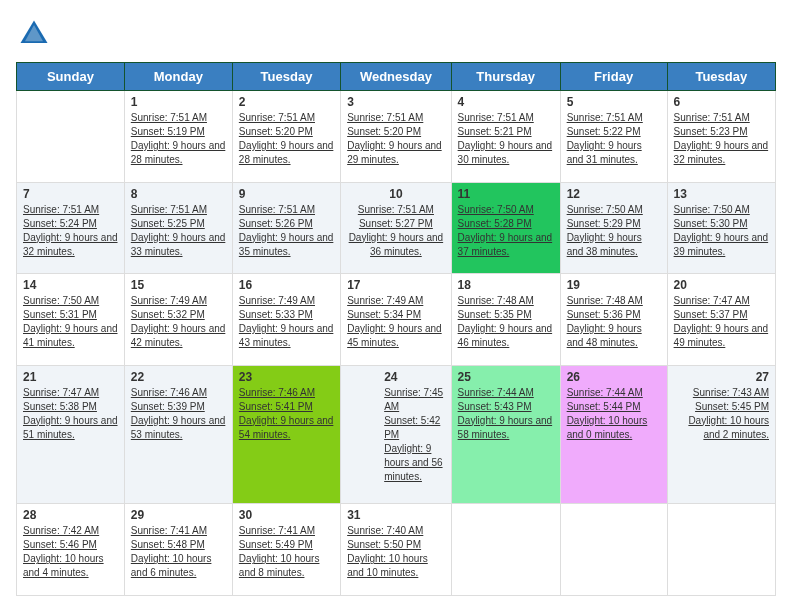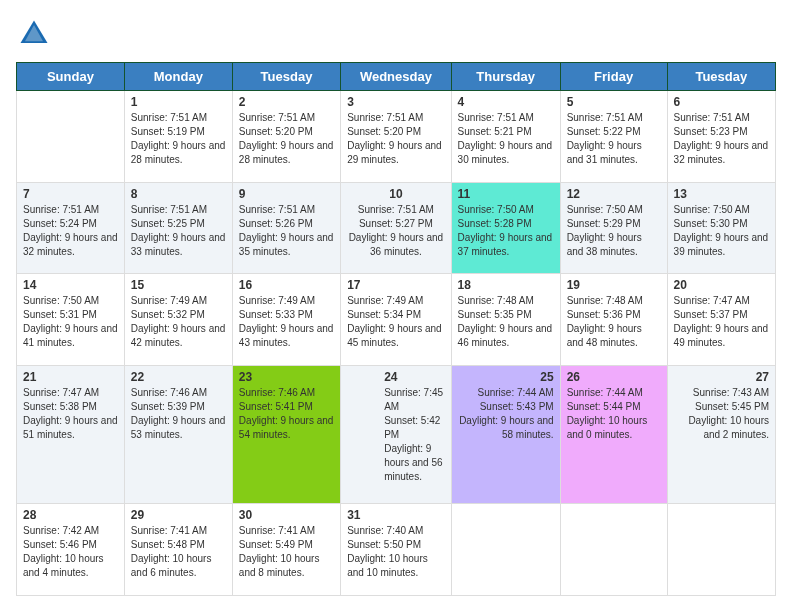--- a/index.html
+++ b/index.html
@@ -82,20 +82,21 @@
     .day-number {
       font-weight: bold;
       font-size: 12px;
       display: block;
       margin-bottom: 2px;
     }
     .day-info {
       font-size: 10px;
       color: #333;
       line-height: 1.4;
+      text-decoration: underline;
     }
     .empty-cell {
       background: #fff !important;
     }
   </style>
 </head>
 <body>
 
 <div class="container">
   <div class="header">
@@ -165,21 +166,21 @@
             <div class="day-info">Sunrise: 7:51 AM<br>Sunset: 5:25 PM<br>Daylight: 9 hours and 33 minutes.</div>
           </td>
           <td style="background: rgb(240, 244, 248);">
             <span class="day-number">9</span>
             <div class="day-info">Sunrise: 7:51 AM<br>Sunset: 5:26 PM<br>Daylight: 9 hours and 35 minutes.</div>
           </td>
           <td style="background: rgb(240, 244, 248); text-align: center;">
             <span class="day-number">10</span>
             <div class="day-info">Sunrise: 7:51 AM<br>Sunset: 5:27 PM<br>Daylight: 9 hours and 36 minutes.</div>
           </td>
-          <td style="background: #5eead4;">
+          <td style="background: #22c55e;">
             <span class="day-number">11</span>
             <div class="day-info">Sunrise: 7:50 AM<br>Sunset: 5:28 PM<br>Daylight: 9 hours and 37 minutes.</div>
           </td>
           <td style="background: rgb(240, 244, 248);">
             <span class="day-number">12</span>
             <div class="day-info">Sunrise: 7:50 AM<br>Sunset: 5:29 PM<br>Daylight: 9 hours and 38 minutes.</div>
           </td>
           <td style="background: rgb(240, 244, 248); margin-left: 31px;">
             <span class="day-number">13</span>
             <div class="day-info">Sunrise: 7:50 AM<br>Sunset: 5:30 PM<br>Daylight: 9 hours and 39 minutes.</div>
@@ -225,21 +226,21 @@
             <div class="day-info">Sunrise: 7:46 AM<br>Sunset: 5:39 PM<br>Daylight: 9 hours and 53 minutes.</div>
           </td>
           <td style="background: #84cc16;">
             <span class="day-number">23</span>
             <div class="day-info">Sunrise: 7:46 AM<br>Sunset: 5:41 PM<br>Daylight: 9 hours and 54 minutes.</div>
           </td>
           <td style="background: rgb(240, 244, 248); padding-left: 43px;">
             <span class="day-number">24</span>
             <div class="day-info">Sunrise: 7:45 AM<br>Sunset: 5:42 PM<br>Daylight: 9 hours and 56 minutes.</div>
           </td>
-          <td style="background: #c4b5fd; text-align: right;">
+          <td style="background: #86efac;">
             <span class="day-number">25</span>
             <div class="day-info">Sunrise: 7:44 AM<br>Sunset: 5:43 PM<br>Daylight: 9 hours and 58 minutes.</div>
           </td>
           <td style="background: #f0abfc;">
             <span class="day-number">26</span>
             <div class="day-info">Sunrise: 7:44 AM<br>Sunset: 5:44 PM<br>Daylight: 10 hours and 0 minutes.</div>
           </td>
           <td style="background: rgb(240, 244, 248); text-align: right;">
             <span class="day-number">27</span>
             <div class="day-info">Sunrise: 7:43 AM<br>Sunset: 5:45 PM<br>Daylight: 10 hours and 2 minutes.</div>

